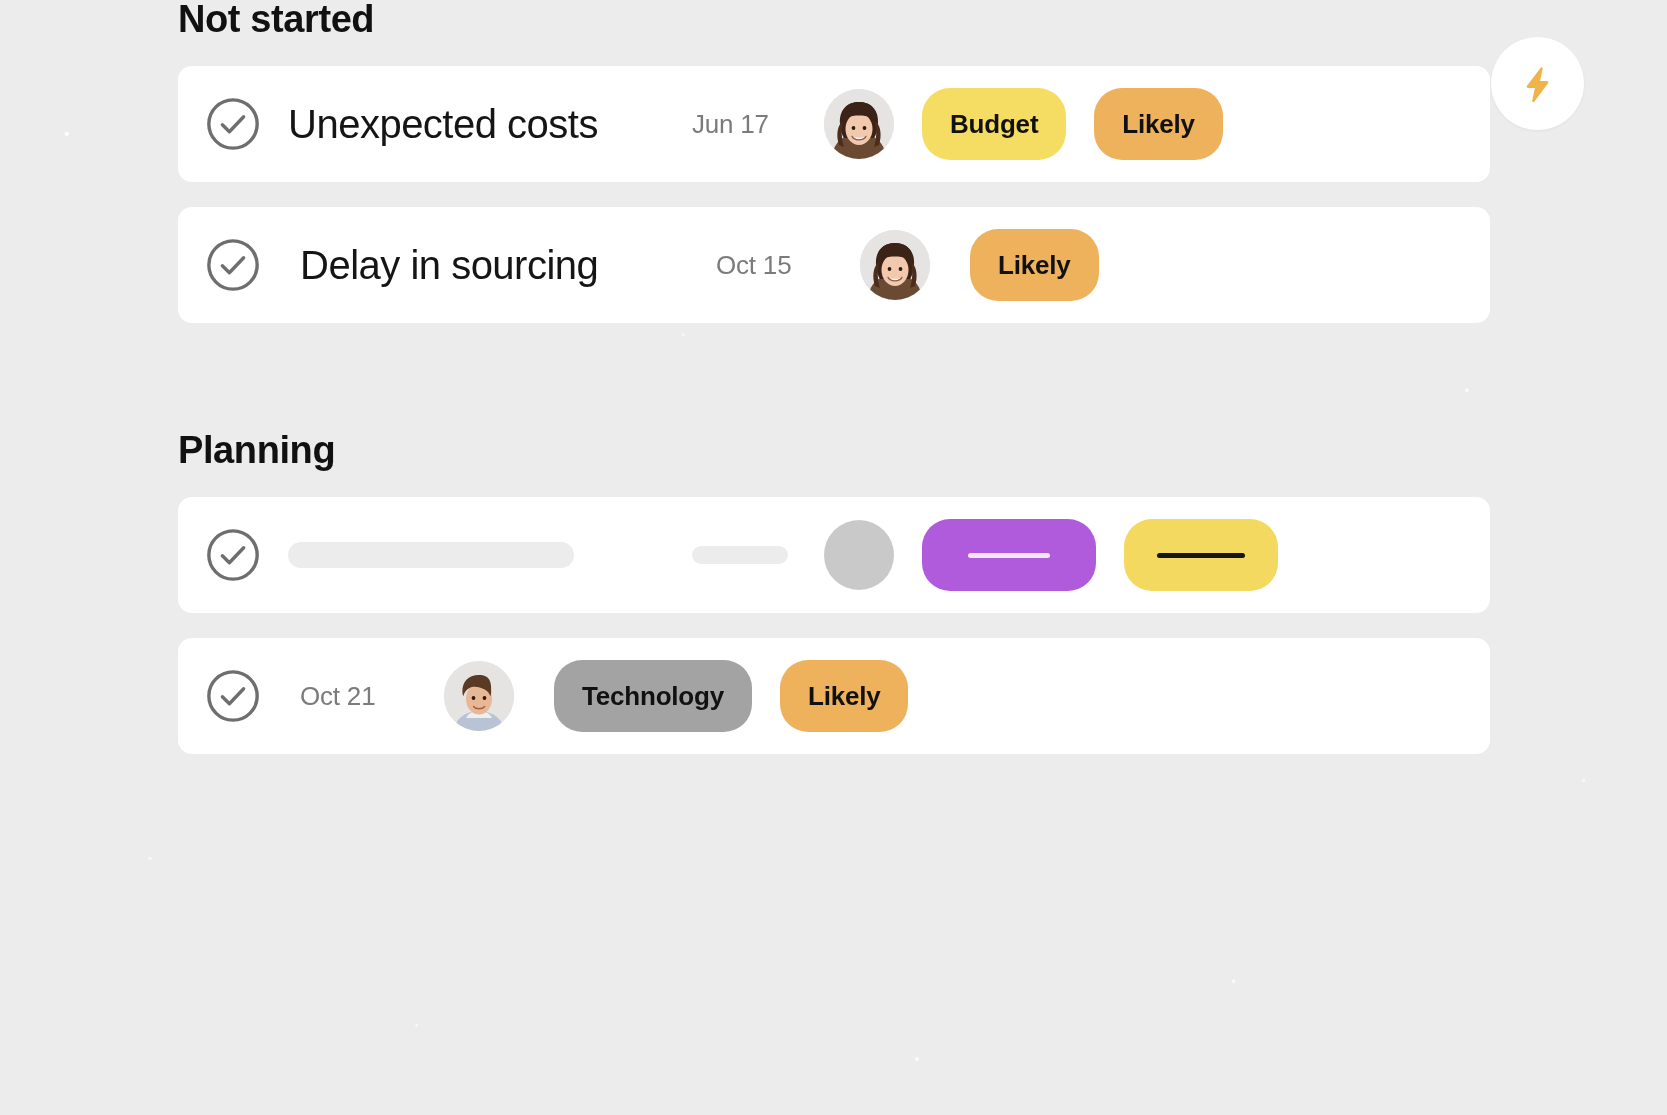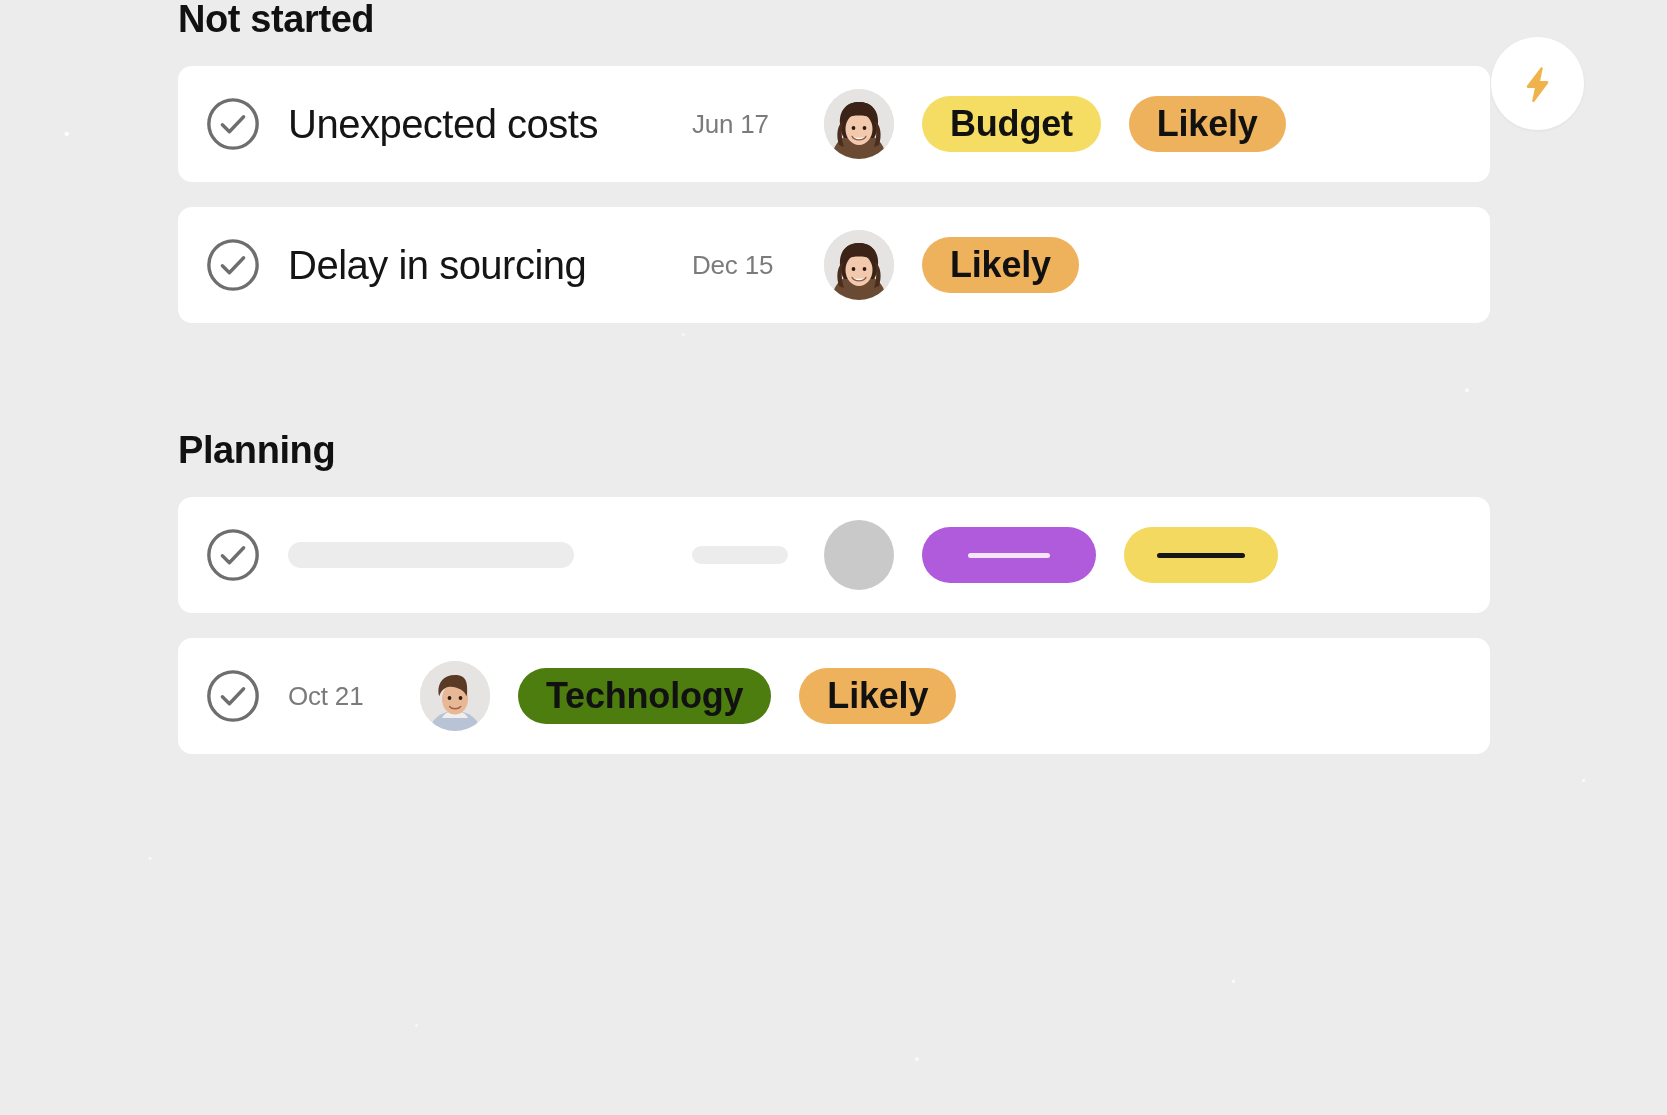--- a/index.html
+++ b/index.html
@@ -79,21 +79,21 @@
   .task-card {
     background: #ffffff;
     border-radius: 14px;
     height: 116px;
     display: flex;
     align-items: center;
     padding: 0 26px;
     margin-bottom: 25px;
     cursor: pointer;
   }
-  .task-card:last-child { margin-bottom: 0; }
+  .task-card:last-child { margin-bottom: 0; gap: 12px; }
 
   
   .check-circle {
     flex: 0 0 auto;
     width: 58px;
     height: 58px;
     margin-right: 26px;
     cursor: pointer;
   }
   .check-circle svg { width: 58px; height: 58px; display: block; }
@@ -131,27 +131,27 @@
     overflow: hidden;
     background: #e3e3e3;
     position: relative;
   }
   .avatar svg { width: 70px; height: 70px; display: block; }
 
   
   .badges { display: flex; align-items: center; gap: 28px; }
 
   .badge {
-    height: 56px;
+    height: 72px;
     border-radius: 28px;
     display: flex;
     align-items: center;
     justify-content: center;
     padding: 0 28px;
-    font-size: 36px;
+    font-size: 26px;
     font-weight: 700;
     letter-spacing: -0.2px;
     white-space: nowrap;
     cursor: pointer;
   }
   .sk-title { width: 286px; height: 26px; flex: 0 0 404px; }
   .sk-title i { display:block; width:286px; height:26px; background:#ececec; border-radius:14px; }
   .sk-date  { flex: 0 0 132px; }
   .sk-date i { display:block; width:96px; height:18px; background:#ececec; border-radius:10px; }
   .sk-avatar {
@@ -220,21 +220,21 @@
     </div>
 
     <div class="task-card">
       <span class="check-circle">
         <svg viewBox="0 0 24 24" aria-hidden="true">
           <circle cx="12" cy="12" r="10" fill="none" stroke="#6E6E6E" stroke-width="1.4"></circle>
           <path d="M7.6 12.3l2.9 2.9 5.9-6.2" fill="none" stroke="#6E6E6E" stroke-width="1.4" stroke-linecap="round" stroke-linejoin="round"></path>
         </svg>
       </span>
       <div class="task-title">Delay in sourcing</div>
-      <div class="task-date">Dec 15</div>
+      <div class="task-date">Oct 15</div>
       <div class="avatar">
         <svg viewBox="0 0 70 70" aria-hidden="true">
           <rect width="70" height="70" fill="#E6E4E2"></rect>
           <ellipse cx="35" cy="66" rx="26" ry="22" fill="#6B4A33"></ellipse>
           <path d="M35 13c-13 0-20 9-19 22 .4 6 2 11 4 14h30c2-3 3.6-8 4-14C55 22 48 13 35 13Z" fill="#3B2317"></path>
           <ellipse cx="35" cy="40" rx="13.5" ry="16" fill="#F2C9AC"></ellipse>
           <path d="M35 13c-12 0-18.5 8-18 19 3-3 9-5.5 18-5.5s15 2.5 18 5.5c.5-11-6-19-18-19Z" fill="#3B2317"></path>
           <ellipse cx="29.5" cy="39" rx="1.9" ry="2.1" fill="#2B1C12"></ellipse>
           <ellipse cx="40.5" cy="39" rx="1.9" ry="2.1" fill="#2B1C12"></ellipse>
           <path d="M28.5 48c2 3.2 11 3.2 13 0-2 1-11 1-13 0Z" fill="#FFFFFF"></path>
@@ -292,19 +292,19 @@
           <ellipse cx="35" cy="70" rx="25" ry="20" fill="#B9C3D6"></ellipse>
           <path d="M35 50c-7 0-11 3-13 7h26c-2-4-6-7-13-7Z" fill="#F0EFEE"></path>
           <ellipse cx="35" cy="38" rx="13" ry="15.5" fill="#E8B795"></ellipse>
           <path d="M35 14c-11 0-17 7-16.6 17.2.3 2.4.8 4 .8 4 1.6-5 5-8.2 8.6-9.2 4-1.1 9 .4 13 2.6 3 1.7 4.8 4.4 5.6 6.6 0 0 .6-1.8.8-4C47.6 21 46 14 35 14Z" fill="#5A3A24"></path>
           <ellipse cx="29.5" cy="37" rx="1.9" ry="2" fill="#2B1C12"></ellipse>
           <ellipse cx="40.5" cy="37" rx="1.9" ry="2" fill="#2B1C12"></ellipse>
           <path d="M29.5 45.5c2.2 3 9 3 11.2 0" fill="none" stroke="#9C6048" stroke-width="1.3" stroke-linecap="round"></path>
         </svg>
       </div>
       <div class="badges">
-        <span class="badge" style="background:#4d7c0f;color:#111111">Technology</span>
+        <span class="badge" style="background:#a3a3a3;color:#111111">Technology</span>
         <span class="badge" style="background:#EFB25C;color:#111111">Likely</span>
       </div>
     </div>
 
   </div>
 </div>
 
 </body></html>

